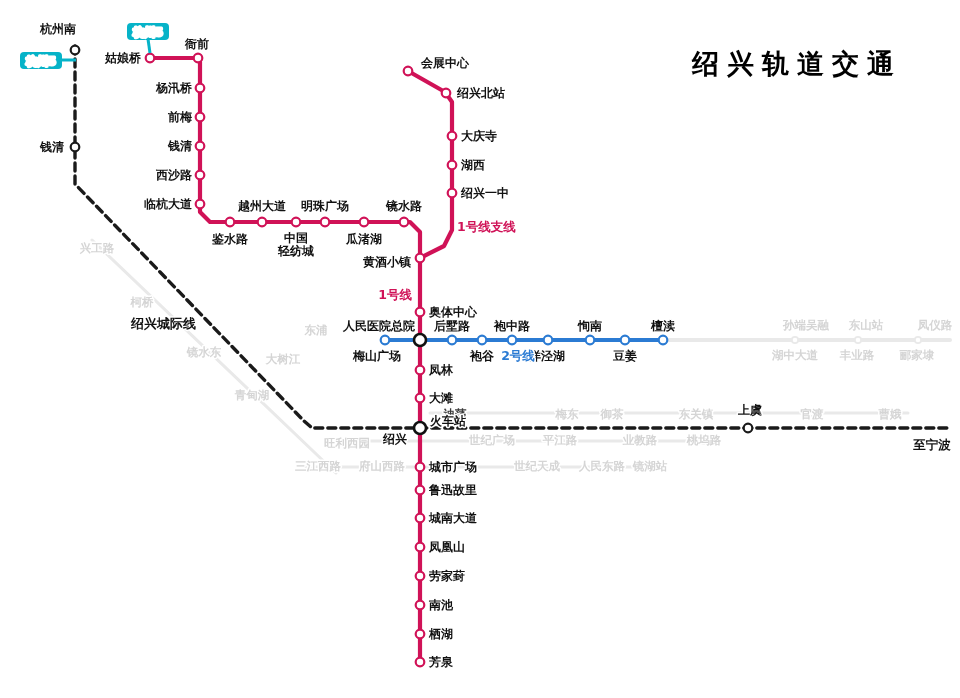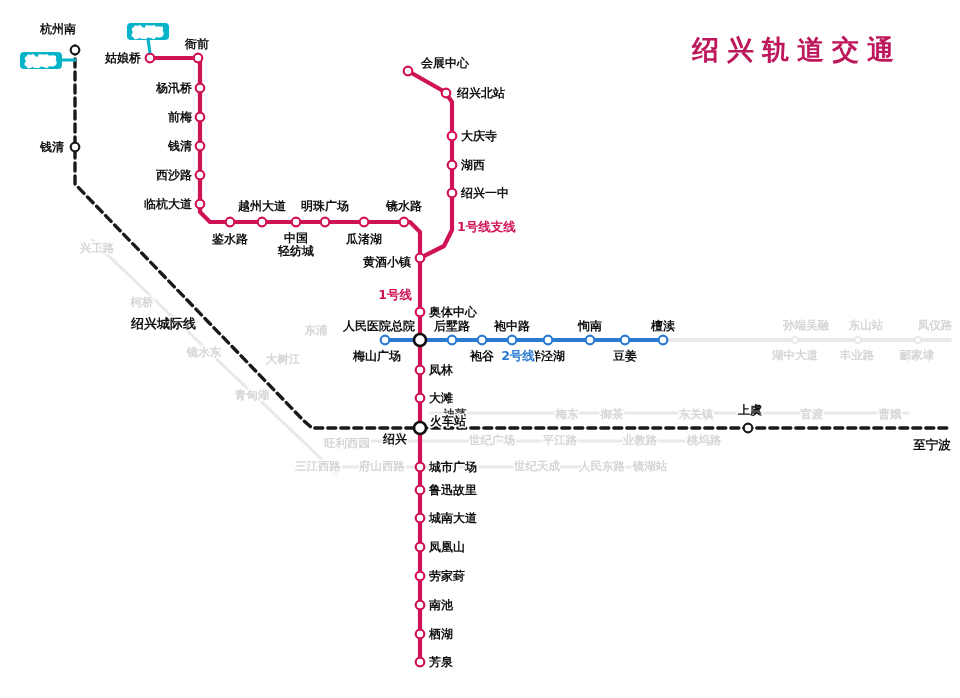--- a/index.html
+++ b/index.html
@@ -7,22 +7,22 @@
     width:960px;height:698px;background:#ffffff;position:relative;overflow:hidden;
     font-family:"DejaVu Sans","Liberation Sans",sans-serif;
   }
   #stage{position:absolute;inset:0}
   svg{position:absolute;left:0;top:0}
   svg text{
     font-family:"DejaVu Sans","Liberation Sans",sans-serif;
     paint-order:stroke;stroke:#ffffff;stroke-width:3px;stroke-linejoin:round;
   }
   .map-title{
-    position:absolute;left:692px;top:32px;
-    font-size:27px;font-weight:700;letter-spacing:8px;color:#be185d;white-space:nowrap;font-family:Liberation Serif, serif;
+    position:absolute;left:692px;top:46px;
+    font-size:27px;font-weight:700;letter-spacing:8px;color:#000000;white-space:nowrap;font-family:Liberation Serif, serif;
   }
 </style>
 </head>
 <body>
 
 <div id="stage">
   <svg id="map" width="960" height="698" viewBox="0 0 960 698">
       <polyline points="663,340 950,340" fill="none" stroke="#e9e9e9" stroke-width="4" stroke-linejoin="round" stroke-linecap="round"></polyline>
       <polyline points="430,413 908,413" fill="none" stroke="#e9e9e9" stroke-width="3" stroke-linejoin="round" stroke-linecap="round"></polyline>
       <polyline points="332,441 712,441" fill="none" stroke="#e9e9e9" stroke-width="3" stroke-linejoin="round" stroke-linecap="round"></polyline>

